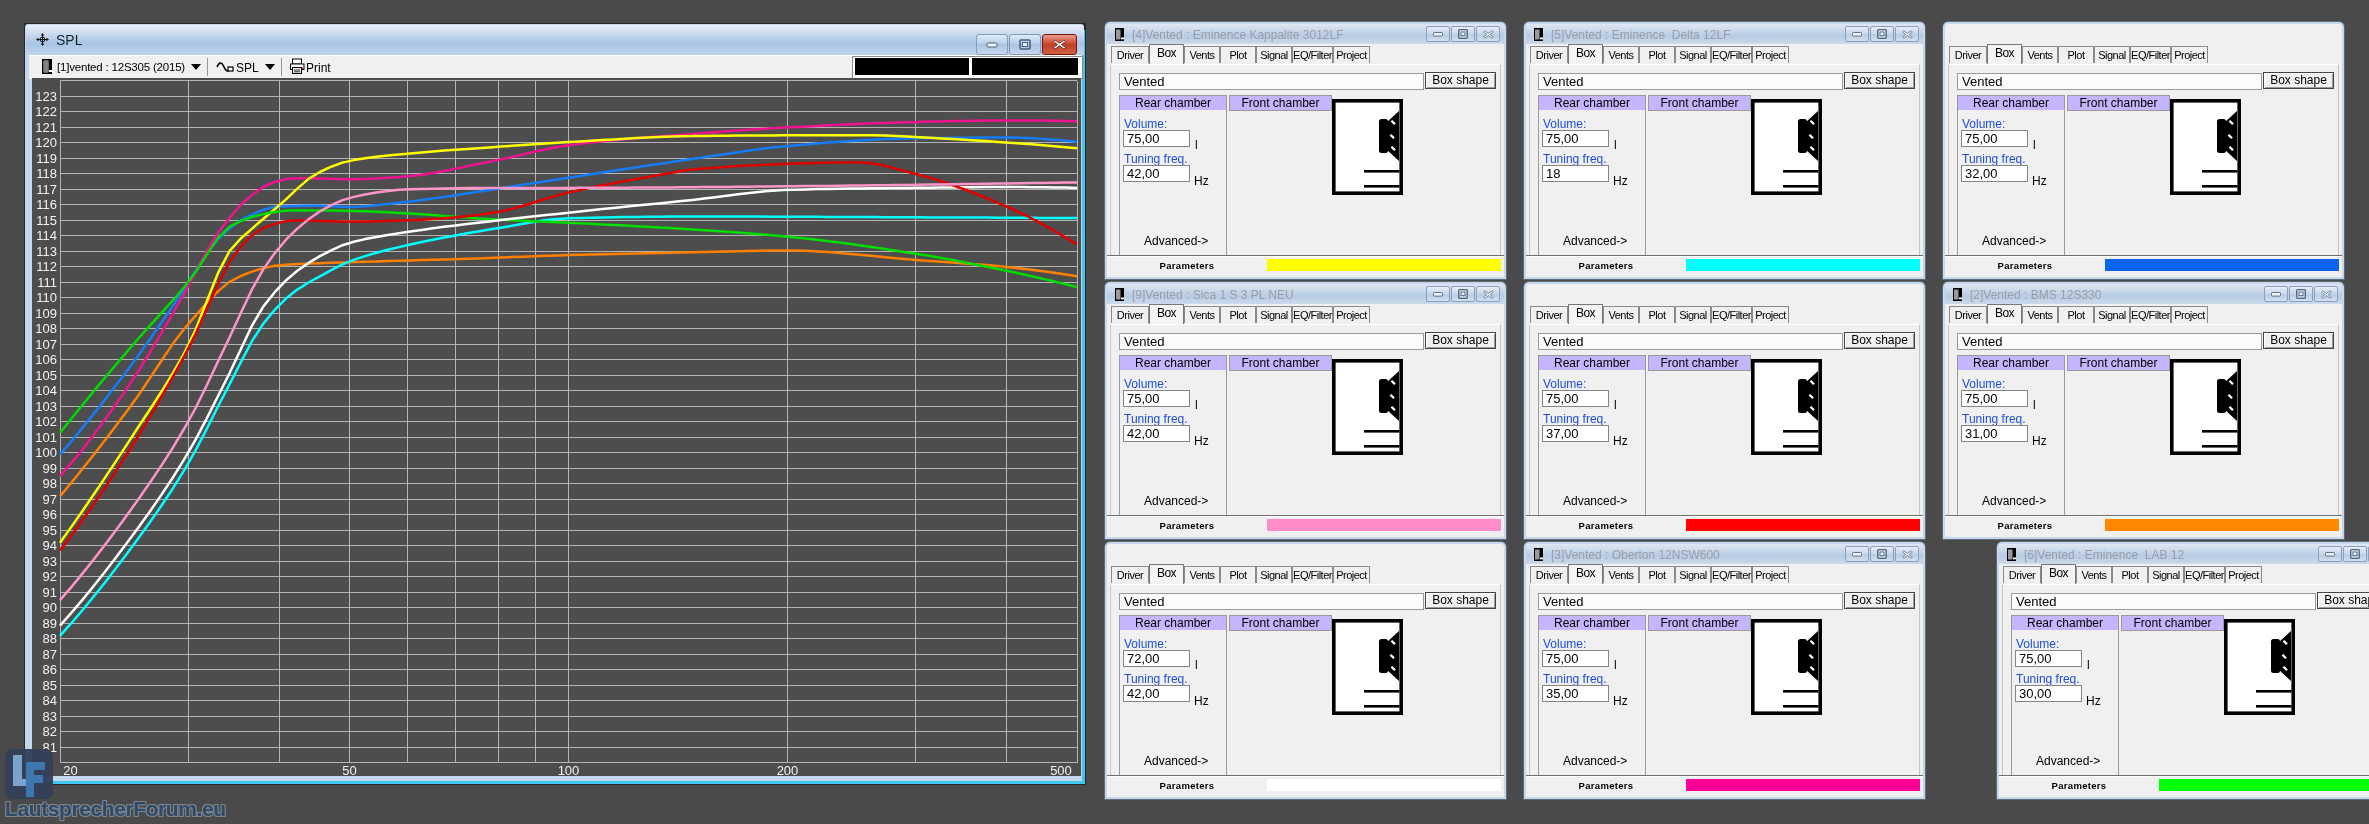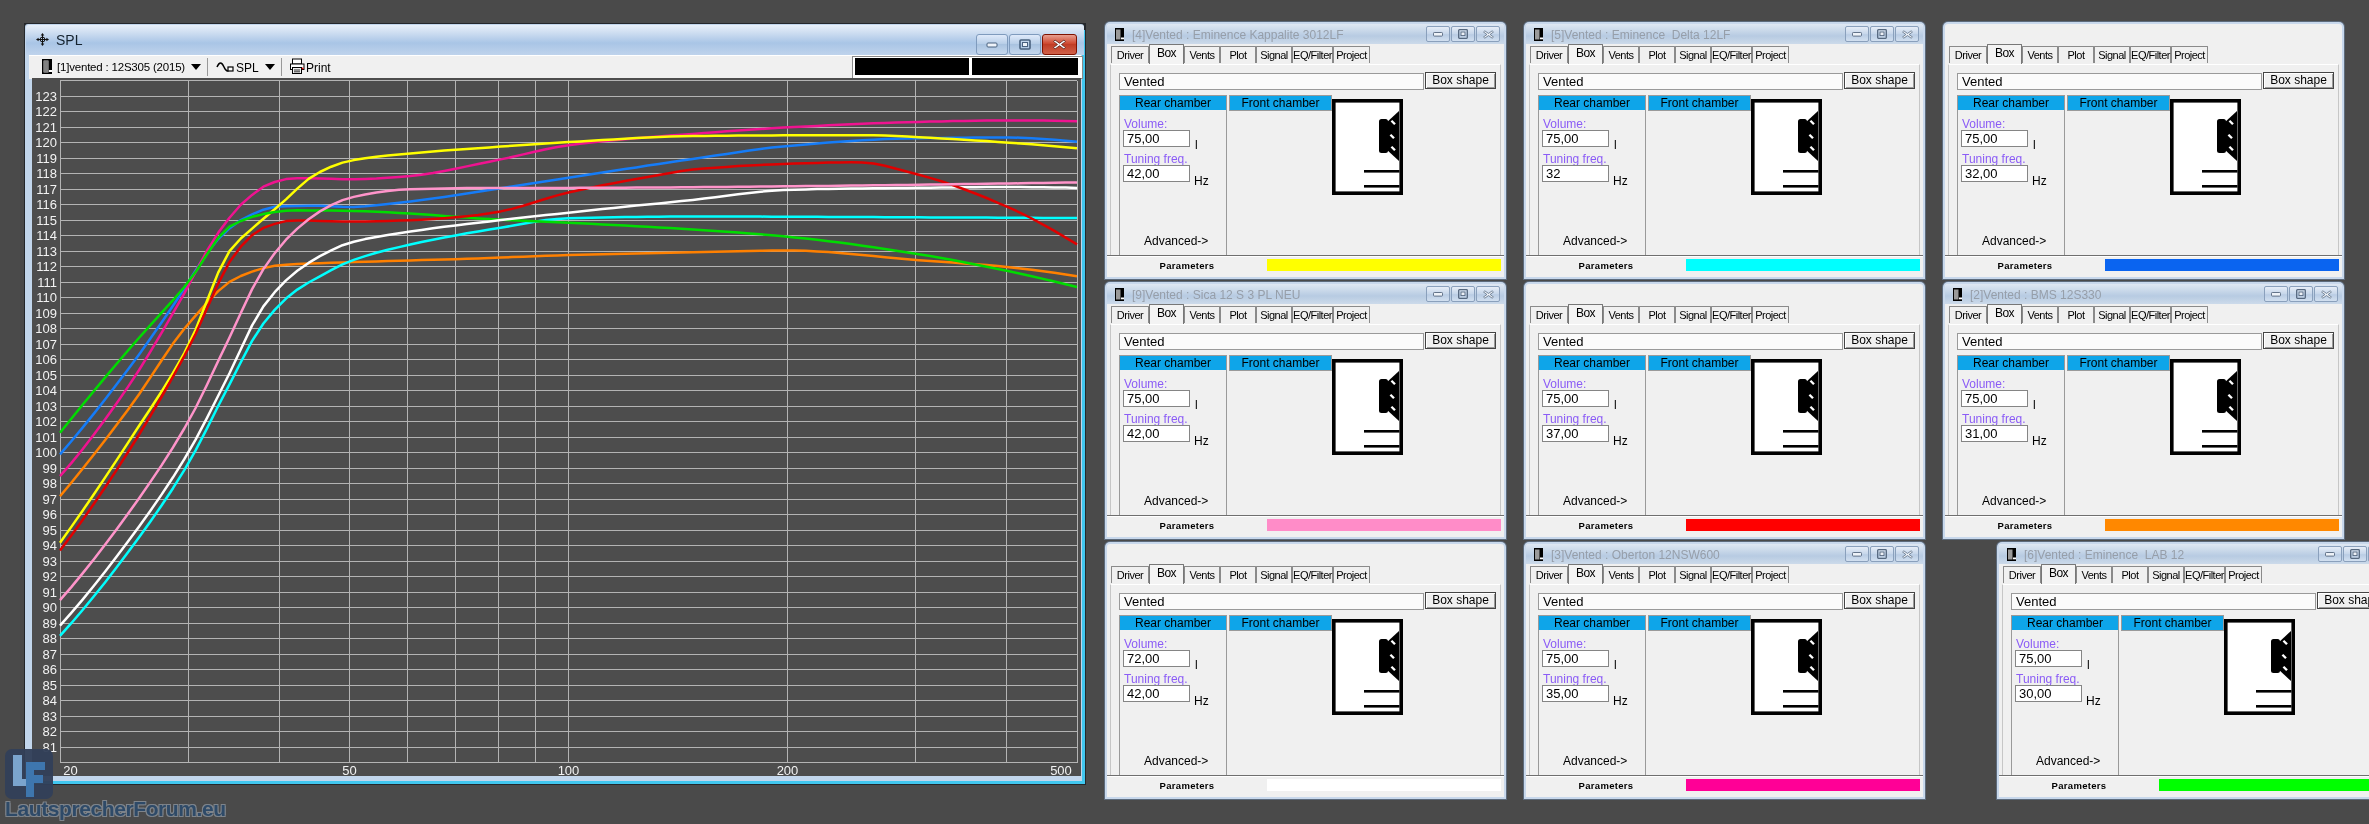--- a/index.html
+++ b/index.html
@@ -7,23 +7,23 @@
 .cap{position:absolute;left:0;top:0;width:100%;height:20px;background:linear-gradient(#dfe8f3,#b7cbe2 60%,#ccdaea);border-radius:3px 3px 0 0}
 .capicon{position:absolute;left:8px;top:3.5px}
 .captxt{position:absolute;left:25px;top:4px;font-size:12px;color:#969ea9;white-space:pre}
 .wbtn{position:absolute;top:2px;width:22px;height:14px;border:1px solid #8aa0bc;border-radius:2px;background:linear-gradient(#e6edf7,#c6d6ea 50%,#b9cce4 55%,#d2e0f0);display:inline-flex;align-items:center;justify-content:center}
 .tabs{position:absolute;left:0;top:20px;width:100%;height:20px;background:#f0f0f0}
 .tab{position:absolute;top:2px;height:17px;font-size:11px;letter-spacing:-0.5px;color:#000;background:#f0f0f0;border:1px solid #8a8a8a;border-bottom:none;border-radius:1px 1px 0 0;text-align:center;line-height:16px;box-sizing:border-box}
 .tab.sel{top:0;height:20px;line-height:17px;font-size:12px;background:#f3f3f3;border-color:#777;z-index:3}
 .frame{position:absolute;left:3px;top:40px;width:389px;height:191px;border:1px solid #c6c6c6;border-top:1px solid #fff}
 .combo{position:absolute;left:12px;top:49px;width:299px;height:15px;background:#fbfbfb;border:1px solid #9a9a9a;font-size:13px;line-height:15px;padding-left:4px;color:#000}
 .bshape{position:absolute;left:318px;top:48px;width:69px;height:15px;background:#f0f0f0;border:1px solid #444;box-shadow:inset 1px 1px 0 #fff,inset -1px -1px 0 #9a9a9a;font-size:12px;text-align:center;line-height:15px;color:#000}
-.chtab{position:absolute;top:71px;height:14px;border:1px solid #9a9a9a;border-bottom:1px solid #9a9a9a;background:#0ea5e9;font-size:12px;text-align:center;line-height:14px;color:#000}
+.chtab{position:absolute;top:71px;height:14px;border:1px solid #9a9a9a;border-bottom:1px solid #9a9a9a;background:#c4b5fd;font-size:12px;text-align:center;line-height:14px;color:#000}
 .gpanel{position:absolute;left:12px;top:86px;width:106px;height:145px;border:1px solid #9a9a9a;border-top:none;background:#f0f0f0}
-.blab{position:absolute;font-size:12px;color:#8b5cf6}
+.blab{position:absolute;font-size:12px;color:#1d4ed8}
 .inp{position:absolute;left:16px;width:62px;height:15px;background:#fff;border:1px solid #858585;font-size:13px;line-height:16px;padding-left:3px;color:#000}
 .unit{position:absolute;font-size:12px;color:#000}
 .adv{position:absolute;left:37px;top:210px;font-size:12px;color:#000}
 .boxd{position:absolute;left:225px;top:75px}
 .pstrip{position:absolute;left:0;top:231px;width:100%;height:18px;background:#f0f0f0;border-top:1px solid #6f6f6f;box-shadow:inset 0 1px 0 #fff}
 .pbtn{position:absolute;left:2px;top:4px;width:156px;height:12px;font-size:9.5px;font-weight:bold;text-align:center;color:#000;letter-spacing:0.3px}
 .pbar{position:absolute;left:160px;top:3px;width:234px;height:12px}
 </style></head>
 <body>
 
@@ -323,21 +323,21 @@
 <div class="frame"></div>
 <div class="combo">Vented</div>
 <div class="bshape">Box shape</div>
 <div class="chtab" style="left:12px;width:106px">Rear chamber</div>
 <div class="chtab" style="left:122px;width:101px">Front chamber</div>
 <div class="gpanel"></div>
 <div class="blab" style="left:17px;top:93px">Volume:</div>
 <div class="inp" style="top:106px">75,00</div>
 <div class="unit" style="left:88px;top:114px">l</div>
 <div class="blab" style="left:17px;top:128px">Tuning freq.</div>
-<div class="inp" style="top:141px">32</div>
+<div class="inp" style="top:141px">18</div>
 <div class="unit" style="left:87px;top:150px">Hz</div>
 <div class="adv">Advanced-&gt;</div>
 <svg class="boxd" width="71" height="96" viewBox="0 0 71 96">
       <rect x="1.8" y="1.8" width="67.4" height="92.4" fill="#fff" stroke="#000" stroke-width="3.6"></rect>
       <rect x="47" y="20" width="9" height="34" rx="2.5" fill="#000"></rect>
       <path d="M54 24 L67 12 L67 62 L54 50 Z" fill="#000"></path>
       <rect x="59" y="22" width="5" height="2.4" fill="#fff" transform="rotate(45 61 23)"></rect>
       <rect x="58" y="36" width="5" height="2.4" fill="#fff" transform="rotate(45 60 37)"></rect>
       <rect x="59" y="48" width="5" height="2.4" fill="#fff" transform="rotate(45 61 49)"></rect>
       <rect x="32" y="71" width="35.5" height="2.6" fill="#000"></rect>
@@ -386,21 +386,21 @@
       <span class="pbar" style="background:#0a64f0"></span>
     </div>
 </div>
 <div class="win" style="left:1107px;top:284px">
 <div class="cap">
       <svg class="capicon" width="9" height="13">
         <rect width="9" height="13" fill="#000"></rect>
         <rect x="1" y="1.5" width="4.5" height="10" fill="#9a9a9a"></rect>
         <rect x="6" y="9.5" width="3" height="1.8" fill="#fff"></rect>
       </svg>
-<span class="captxt">[9]Vented : Sica 12 S 3 PL NEU</span>
+<span class="captxt">[9]Vented : Sica 1 S 3 PL NEU</span>
 <span class="wbtn" style="right:54px">
         <svg width="10" height="8">
           <rect x="0.5" y="2.5" width="9" height="3.6" rx="0.8" fill="#eef2f8" stroke="#55677e" stroke-width="0.9"></rect>
         </svg>
       </span>
 <span class="wbtn" style="right:29px">
         <svg width="10" height="10">
           <rect x="0.7" y="0.7" width="8.6" height="8.6" rx="0.8" fill="none" stroke="#55677e" stroke-width="1.3"></rect>
           <rect x="3" y="3" width="4" height="3.6" fill="#eef2f8" stroke="#55677e" stroke-width="0.9"></rect>
         </svg>

